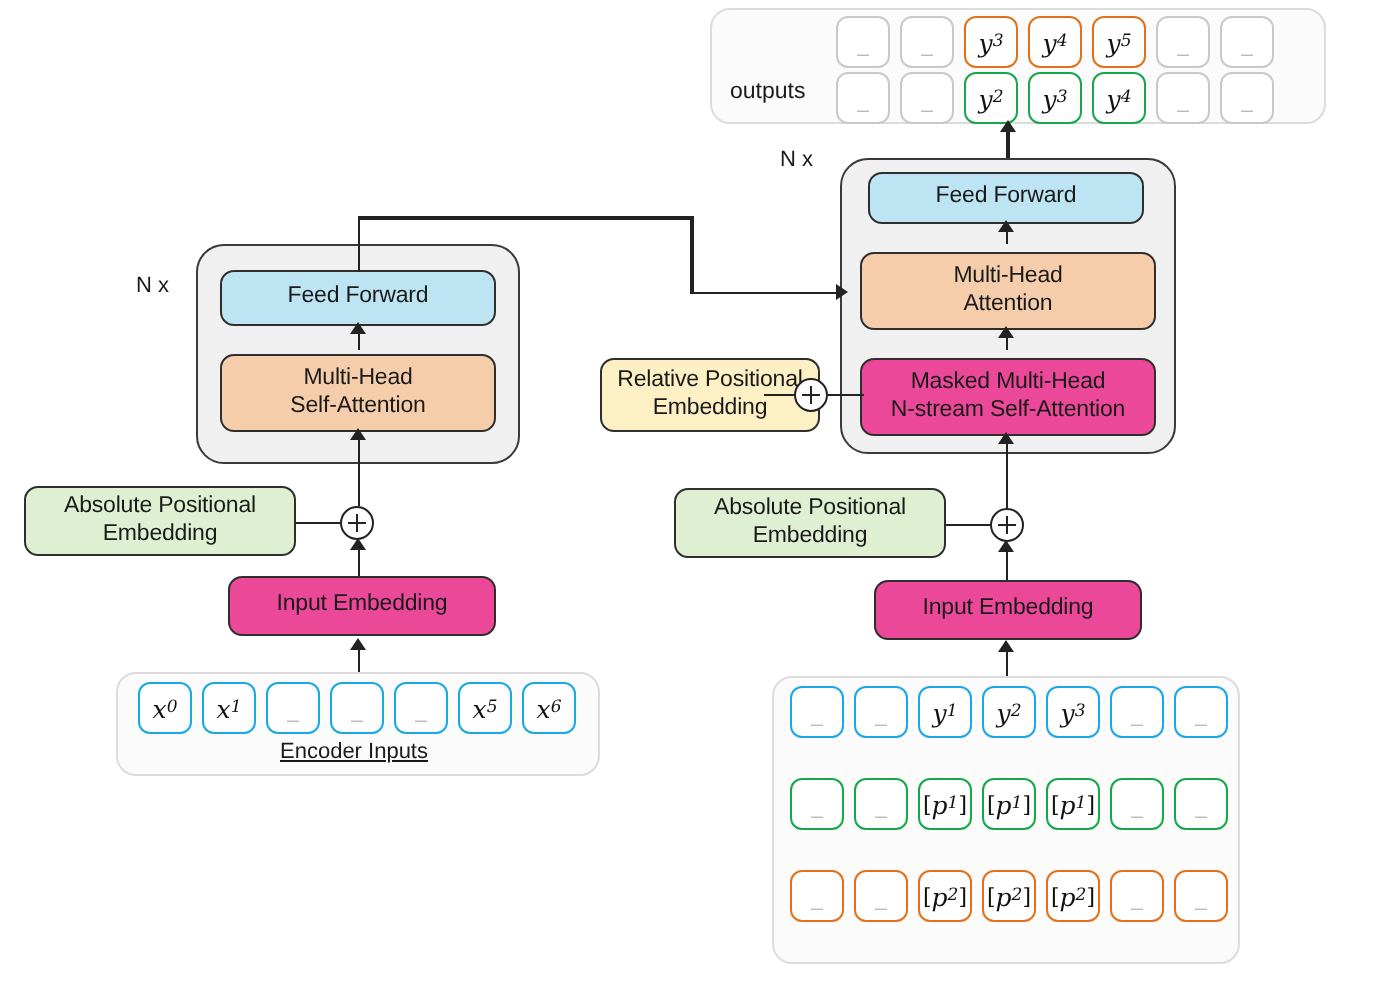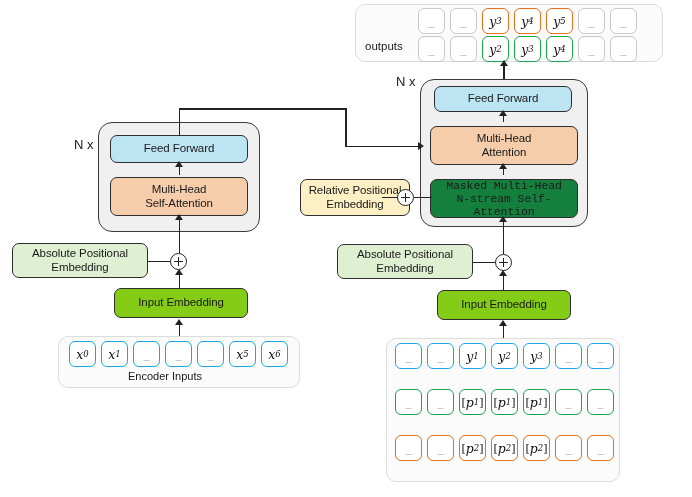--- a/index.html
+++ b/index.html
@@ -37,31 +37,30 @@
     align-items:center;
     justify-content:center;
     text-align:center;
     line-height:1.14;
     font-size:11.5px;
     letter-spacing:-0.1px;
     white-space:pre-line;
   }
   .c-ff   {background:#bde4f3;}
   .c-attn {background:#f6cdab;}
-  .c-mask {background:#15803d;font-family:Liberation Mono, monospace;}
+  .c-mask {background:#ec4899;}
   .c-rel  {background:#fdf0c4;}
   .c-abs  {background:#dff0d2;}
-  .c-inp  {background:#84cc16;}
+  .c-inp  {background:#ec4899;}
 
   .nxlabel{
     position:absolute;
-    font-size:13px;
+    font-size:11px;
     color:#1a1a1a;
     white-space:nowrap;
-    margin-left:6px;
   }
 
   
   .plus{
     position:absolute;
     width:17px;height:17px;
     border:1.5px solid #222;
     border-radius:50%;
     background:#fff;
     box-sizing:border-box;
@@ -252,21 +251,21 @@
       <div class="tok blue blank">_</div>
       <div class="tok blue">
         <span>x</span>
         <sub>5</sub>
       </div>
       <div class="tok blue">
         <span>x</span>
         <sub>6</sub>
       </div>
     </div>
-  <div class="caption" style="left:56px;top:370px;width:218px;">Encoder Inputs</div>
+  <div class="caption" style="left:68px;top:370px;width:218px;text-decoration:underline;">Encoder Inputs</div>
 
   <div class="panel" style="left:386px;top:338px;width:234px;height:144px;"></div>
 
   <div class="tokrow" id="decrow0" style="left:395px;top:343px;">
       <div class="tok blue blank">_</div>
       <div class="tok blue blank">_</div>
       <div class="tok blue">
         <span>y</span>
         <sub>1</sub>
       </div>

